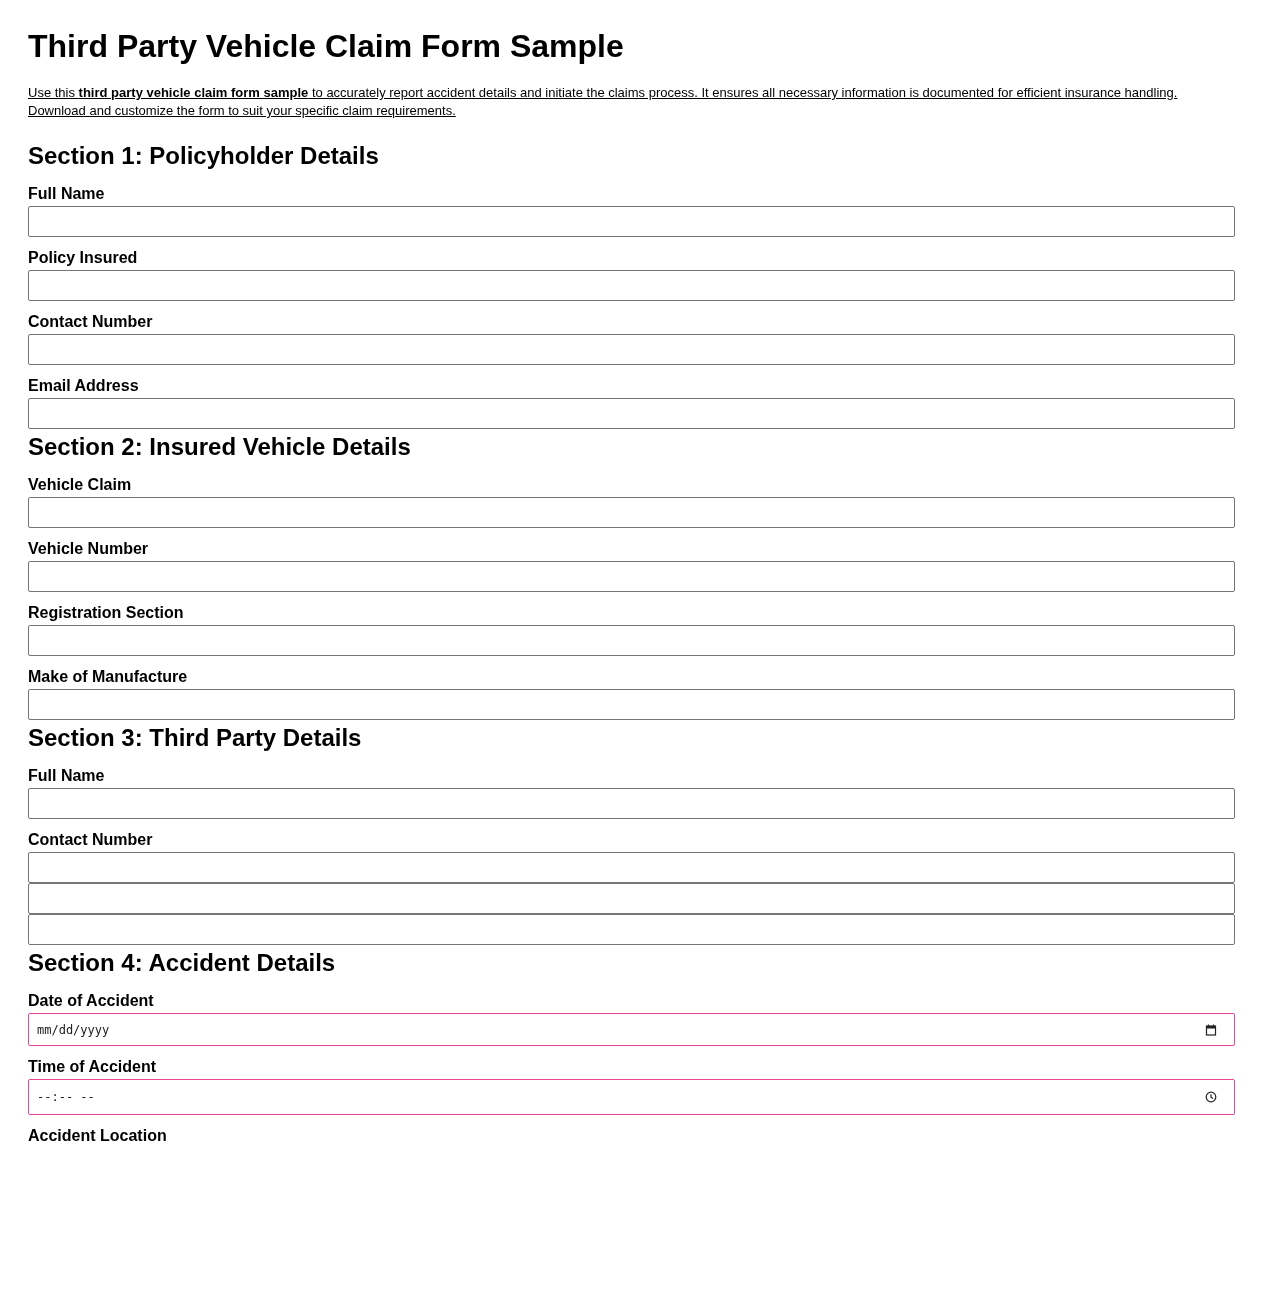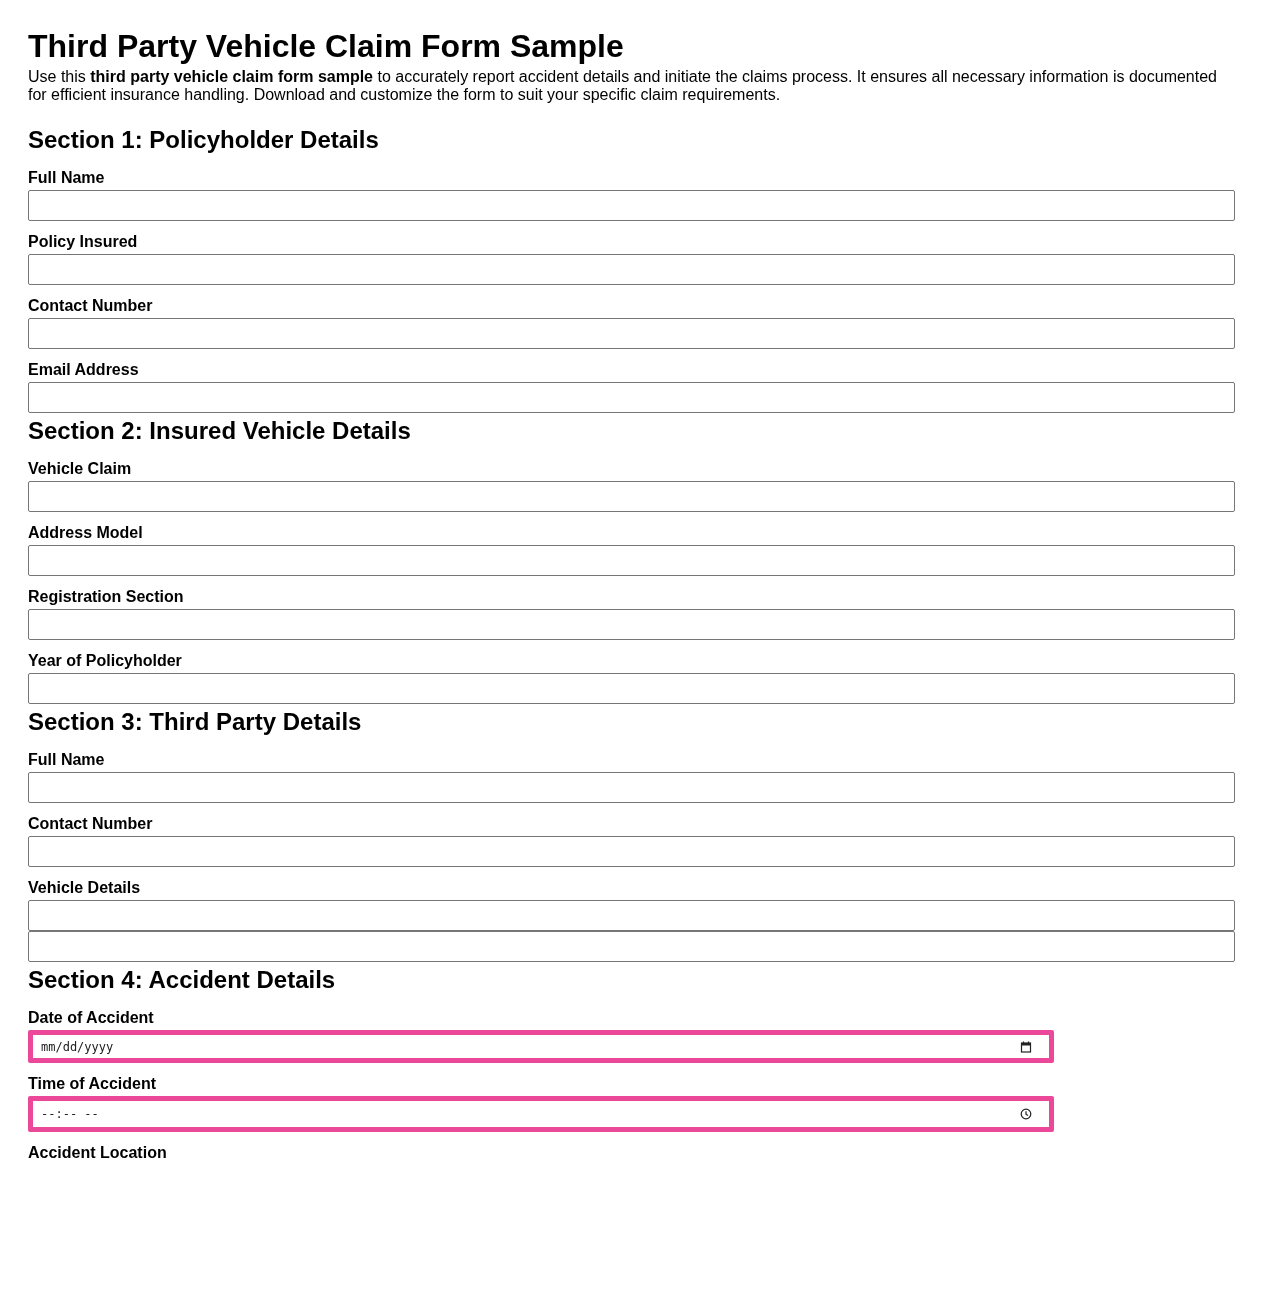--- a/index.html
+++ b/index.html
@@ -25,24 +25,25 @@
     }
     h1.title {
       font-size: 32px;
       font-weight: bold;
       margin: 0;
       padding-top: 26px;
       line-height: 40px;
       height: 40px;
     }
     p.intro {
-      font-size: 16px;
+      font-size: 13px;
       line-height: 18px;
-      margin: 2px 0 0 0;
+      margin: 18px 0 0 0;
       padding-right: 12px;
+      text-decoration: underline;
     }
     p.intro b { font-weight: bold; }
     h2.section-title {
       font-size: 24px;
       font-weight: bold;
       margin: 0;
       line-height: 28px;
     }
     .section-1 h2.section-title { margin-top: 22px; }
     .section h2.section-title.later { margin-top: 4px; }
@@ -68,22 +69,22 @@
       border: 1px solid #767676;
       border-radius: 2px;
       background: #ffffff;
       font-family: "Liberation Sans", sans-serif;
       font-size: 16px;
       padding: 2px 8px;
     }
     .special-input {
       position: relative;
       box-sizing: border-box;
-      width: 1026px;
-      border: 5px solid #ec4899;
+      width: 1207px;
+      border: 1px solid #ec4899;
       border-radius: 2px;
       background: #ffffff;
       display: flex;
       align-items: center;
       padding: 0 16px 0 8px;
     }
     .date-input { height: 33px; }
     .time-input { height: 36px; }
     .special-input .ph {
       font-family: "DejaVu Sans Mono", monospace;
@@ -132,45 +133,44 @@
         </div>
       </div>
 
       <div class="section">
         <h2 class="section-title later">Section 2: Insured Vehicle Details</h2>
         <div class="field first-field">
           <label class="field-label">Vehicle Claim</label>
           <input class="text-input" type="text" value="" style="">
         </div>
         <div class="field">
-          <label class="field-label">Address Model</label>
+          <label class="field-label">Vehicle Number</label>
           <input class="text-input" type="text" value="" style="">
         </div>
         <div class="field">
           <label class="field-label">Registration Section</label>
           <input class="text-input" type="text" value="" style="">
         </div>
         <div class="field">
-          <label class="field-label">Year of Policyholder</label>
+          <label class="field-label">Make of Manufacture</label>
           <input class="text-input" type="text" value="" style="">
         </div>
       </div>
 
       <div class="section">
         <h2 class="section-title later">Section 3: Third Party Details</h2>
         <div class="field first-field">
           <label class="field-label">Full Name</label>
           <input class="text-input" type="text" value="" style="">
         </div>
         <div class="field">
           <label class="field-label">Contact Number</label>
           <input class="text-input" type="text" value="" style="">
         </div>
         <div class="field">
-          <label class="field-label">Vehicle Details</label>
           <input class="text-input" type="text" value="" style="">
         </div>
         <div class="field">
           <input class="text-input" type="text" value="" style="">
         </div>
       </div>
 
       <div class="section">
         <h2 class="section-title later">Section 4: Accident Details</h2>
         <div class="field first-field">

